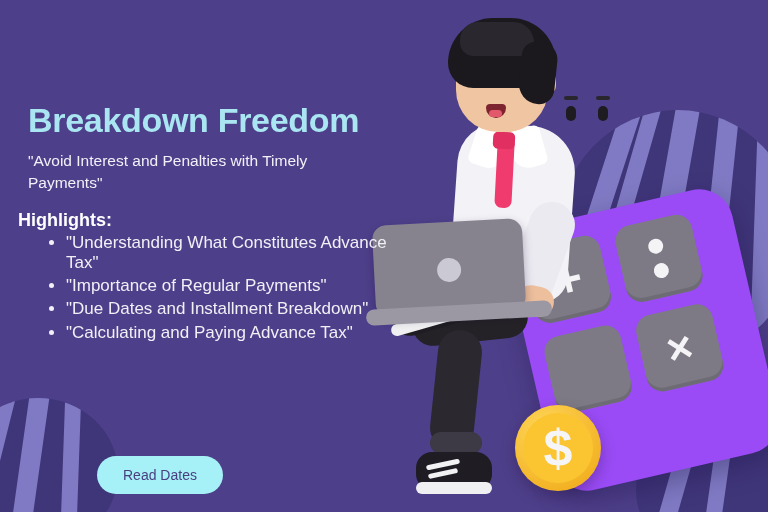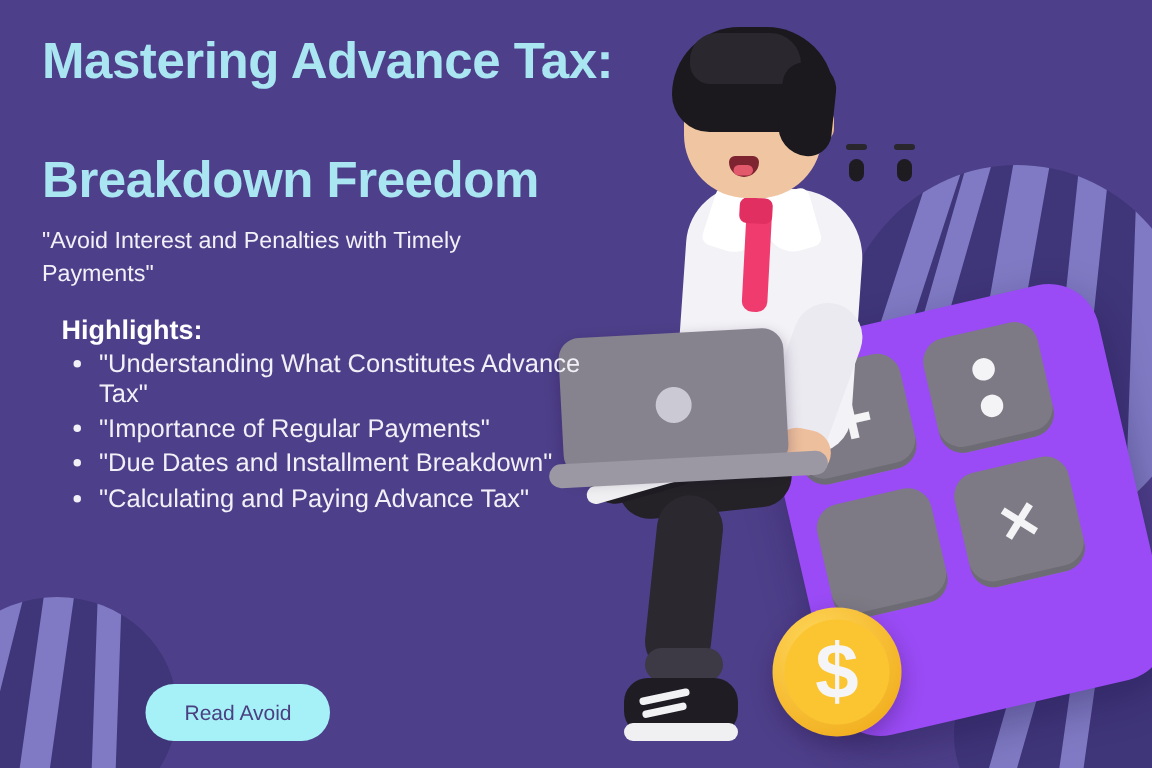--- a/index.html
+++ b/index.html
@@ -35,21 +35,21 @@
     margin:0;padding:22px 10px 0 28px;
     color:#aae6f2;
     font-size:34px;line-height:1.16;font-weight:bold;
     letter-spacing:-.3px;
   }
   .subtitle{
     margin:0;padding:10px 56px 0 28px;
     color:#f2f1f7;font-size:15.5px;line-height:1.42;
   }
   .highlights-title{
-    margin:0;padding:16px 0 0 41px;
+    margin:0;padding:16px 0 0 18px;
     color:#ffffff;font-size:18px;font-weight:bold;
   }
   ul.bullets{
     margin:2px 0 0 0;padding:0 20px 0 66px;list-style:none;
   }
   ul.bullets li{
     position:relative;
     color:#f1f0f6;font-size:17px;line-height:1.18;
     margin:0 0 3px 0;
   }
@@ -284,31 +284,31 @@
     <div class="ip" id="lap-base"></div>
 
     <div class="ip" id="dollar-coin">
       <span id="dollar-inner"></span>
       <span id="dollar-sign">$</span>
     </div>
   </div>
 
   <div class="content">
     <h1 class="title">
-      <span>Mastering Advance Tax:</span><br>
+      <br>
       <br>
       <span>Breakdown Freedom</span>
     </h1>
 
     <p class="subtitle">"Avoid Interest and Penalties with Timely Payments"</p>
 
     <p class="highlights-title">Highlights:</p>
 
     <ul class="bullets">
       <li>"Understanding What Constitutes Advance Tax"</li>
       <li>"Importance of Regular Payments"</li>
       <li>"Due Dates and Installment Breakdown"</li>
       <li>"Calculating and Paying Advance Tax"</li>
     </ul>
 
-    <button class="cta">Read Avoid</button>
+    <button class="cta">Read Dates</button>
   </div>
 </div>
 
 </body></html>

